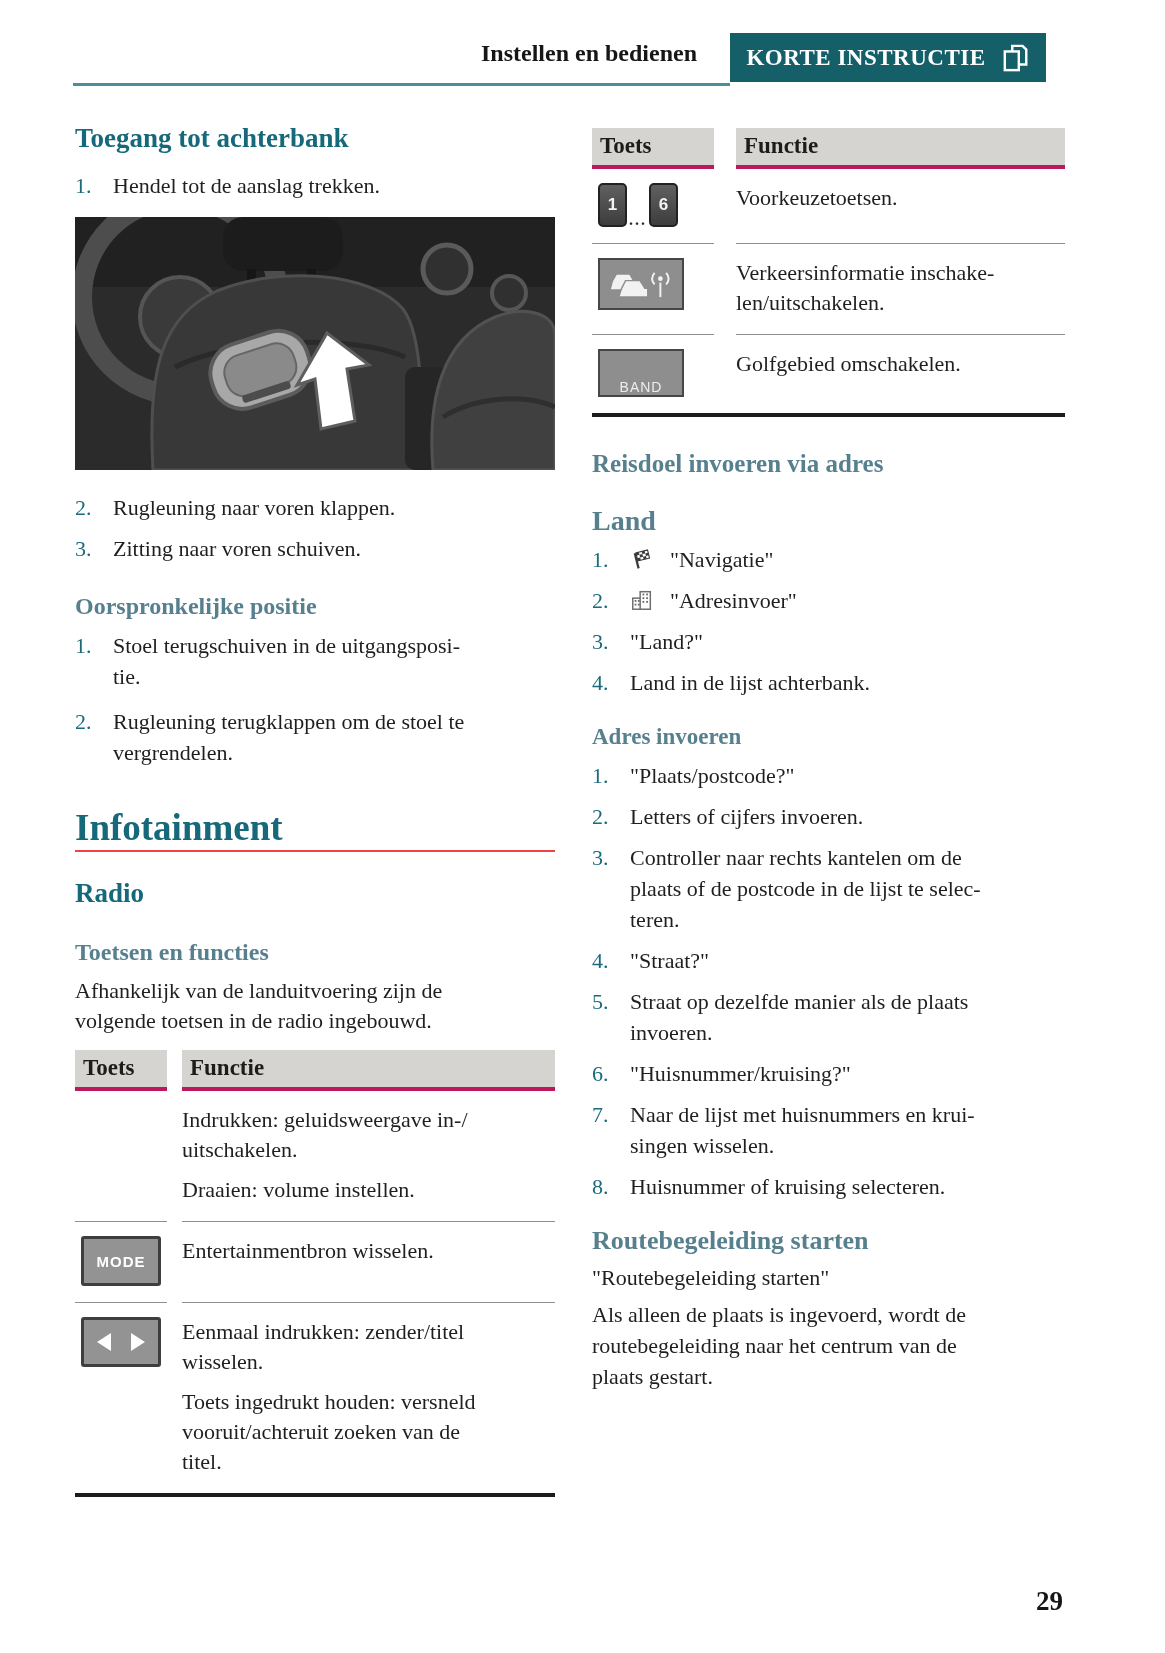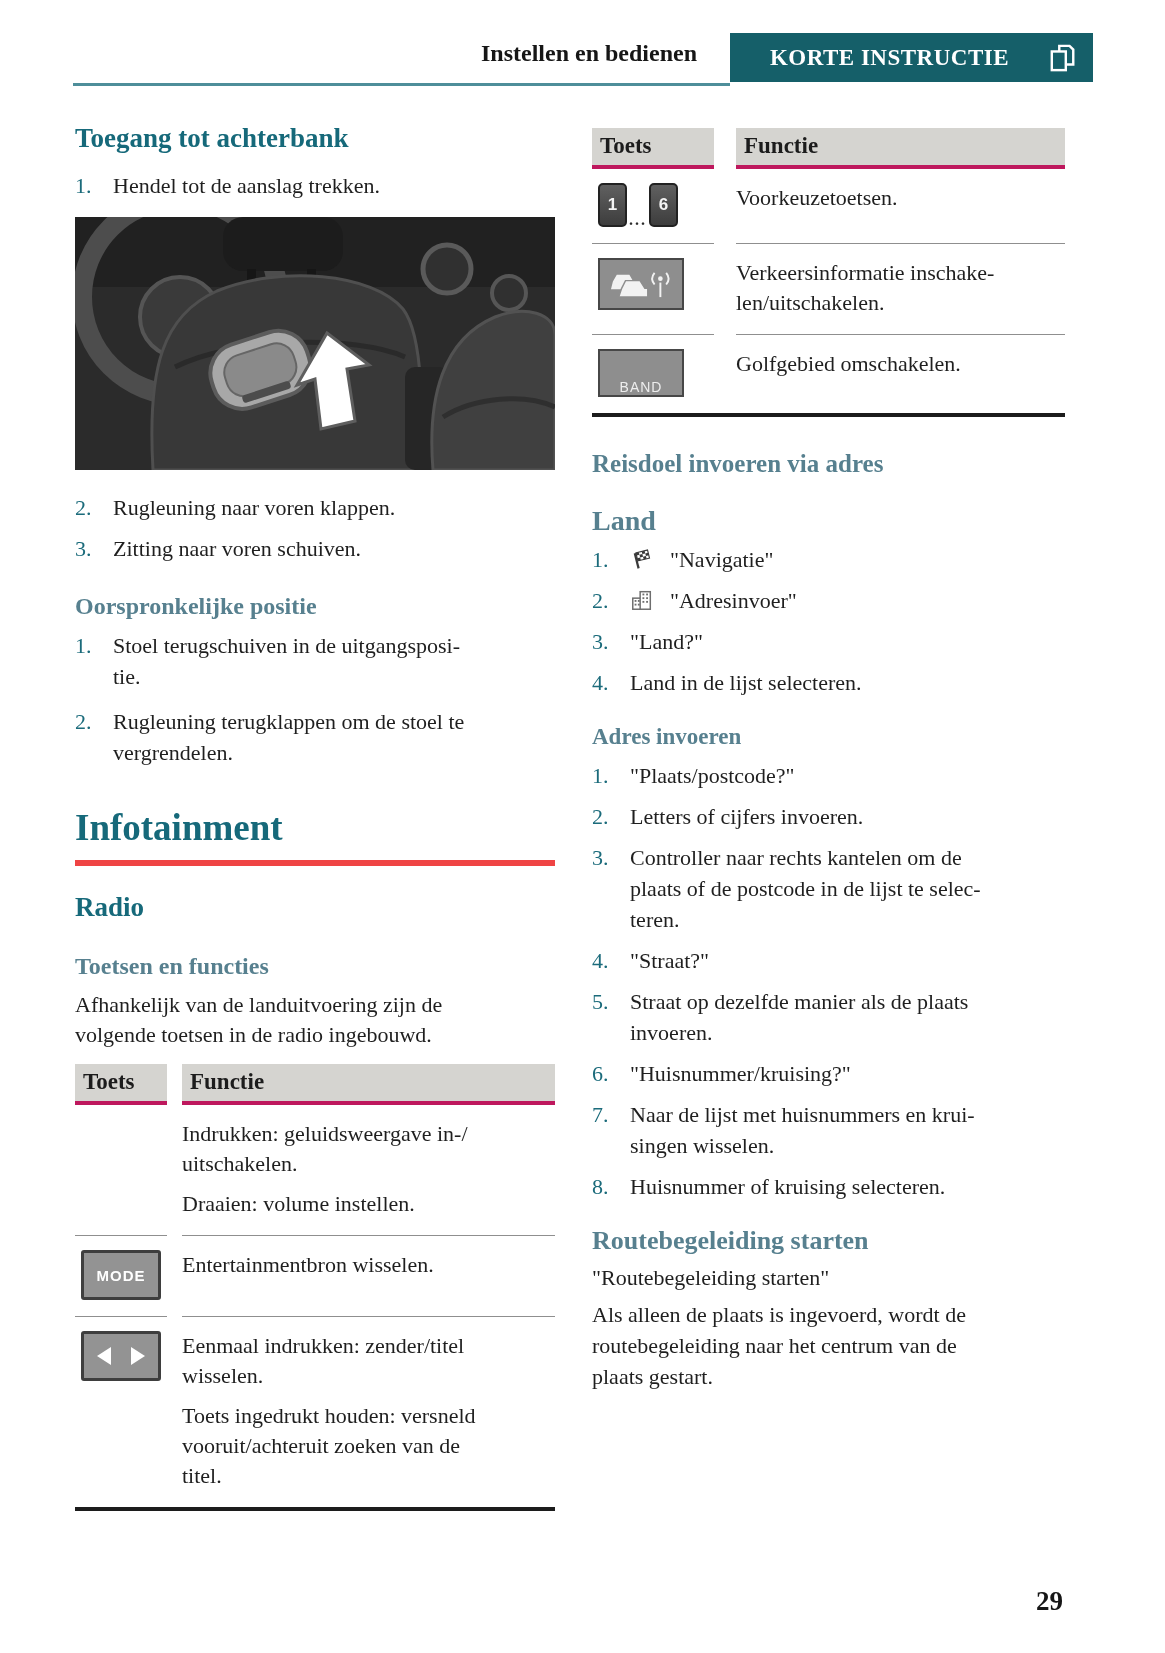--- a/index.html
+++ b/index.html
@@ -6,37 +6,37 @@
   .page{
     position:relative;width:1165px;height:1653px;background:#fff;overflow:hidden;
     font-family:"Liberation Serif", serif;color:#1f1f1f;
   }
   
   .section-title{
     position:absolute;top:40px;right:468px;
     font-size:24px;font-weight:700;color:#161616;white-space:nowrap;
   }
   .badge{
-    position:absolute;left:730px;top:33px;width:363px;height:49px;
+    position:absolute;left:730px;top:33px;width:316px;height:49px;
     background:#155f69;display:flex;align-items:center;
   }
   .badge-label{
     flex:1;text-align:center;color:#ffffff;font-size:23px;font-weight:700;letter-spacing:.5px;
   }
   .badge-icon{width:30px;margin-right:14px;display:flex;}
   .header-rule{
     position:absolute;left:73px;top:83px;width:657px;height:3px;background:#4e8e9a;
   }
   
   .col{position:absolute;}
   .col-left{left:75px;top:110px;width:480px;}
   .col-right{left:592px;top:128px;width:473px;}
   
   .h-xl{font-size:37px;line-height:40px;font-weight:700;color:#16697a;margin:40px 0 0;
-        border-bottom:6px solid #ef4444;padding-bottom:12px;}
+        border-bottom:2px solid #ef4444;padding-bottom:2px;}
   .h-teal{font-size:27px;line-height:32px;font-weight:700;color:#16697a;margin:12px 0 0;}
   .h-teal-r{font-size:29px;line-height:33px;font-weight:700;color:#16697a;margin:34px 0 0;}
   .h-slate{font-size:24px;line-height:28px;font-weight:700;color:#57808f;margin:28px 0 0;}
   .h-slate-r{font-size:25px;line-height:29px;font-weight:700;color:#57808f;margin:32px 0 0;}
   .h-slate-sm{font-size:28px;line-height:26px;font-weight:700;color:#57808f;margin:30px 0 0;}
   .h-radio{font-size:27px;line-height:30px;font-weight:700;color:#16697a;margin:26px 0 0;}
   .h-keys{margin-top:30px;}
   .h-adres{margin-top:26px;font-size:23px;}
   .h-route{margin-top:26px;font-size:26px;}
   
@@ -316,21 +316,21 @@
           </svg>
         </span>
         <span class="txt">"Adresinvoer"</span>
       </div>
       <div class="step">
         <span class="num">3.</span>
         <span class="txt">"Land?"</span>
       </div>
       <div class="step">
         <span class="num">4.</span>
-        <span class="txt">Land in de lijst selecteren.</span>
+        <span class="txt">Land in de lijst achterbank.</span>
       </div>
     </div>
 
     <h4 class="h-slate-sm h-adres">Adres invoeren</h4>
     <div class="steps">
       <div class="step">
         <span class="num">1.</span>
         <span class="txt">"Plaats/postcode?"</span>
       </div>
       <div class="step">

